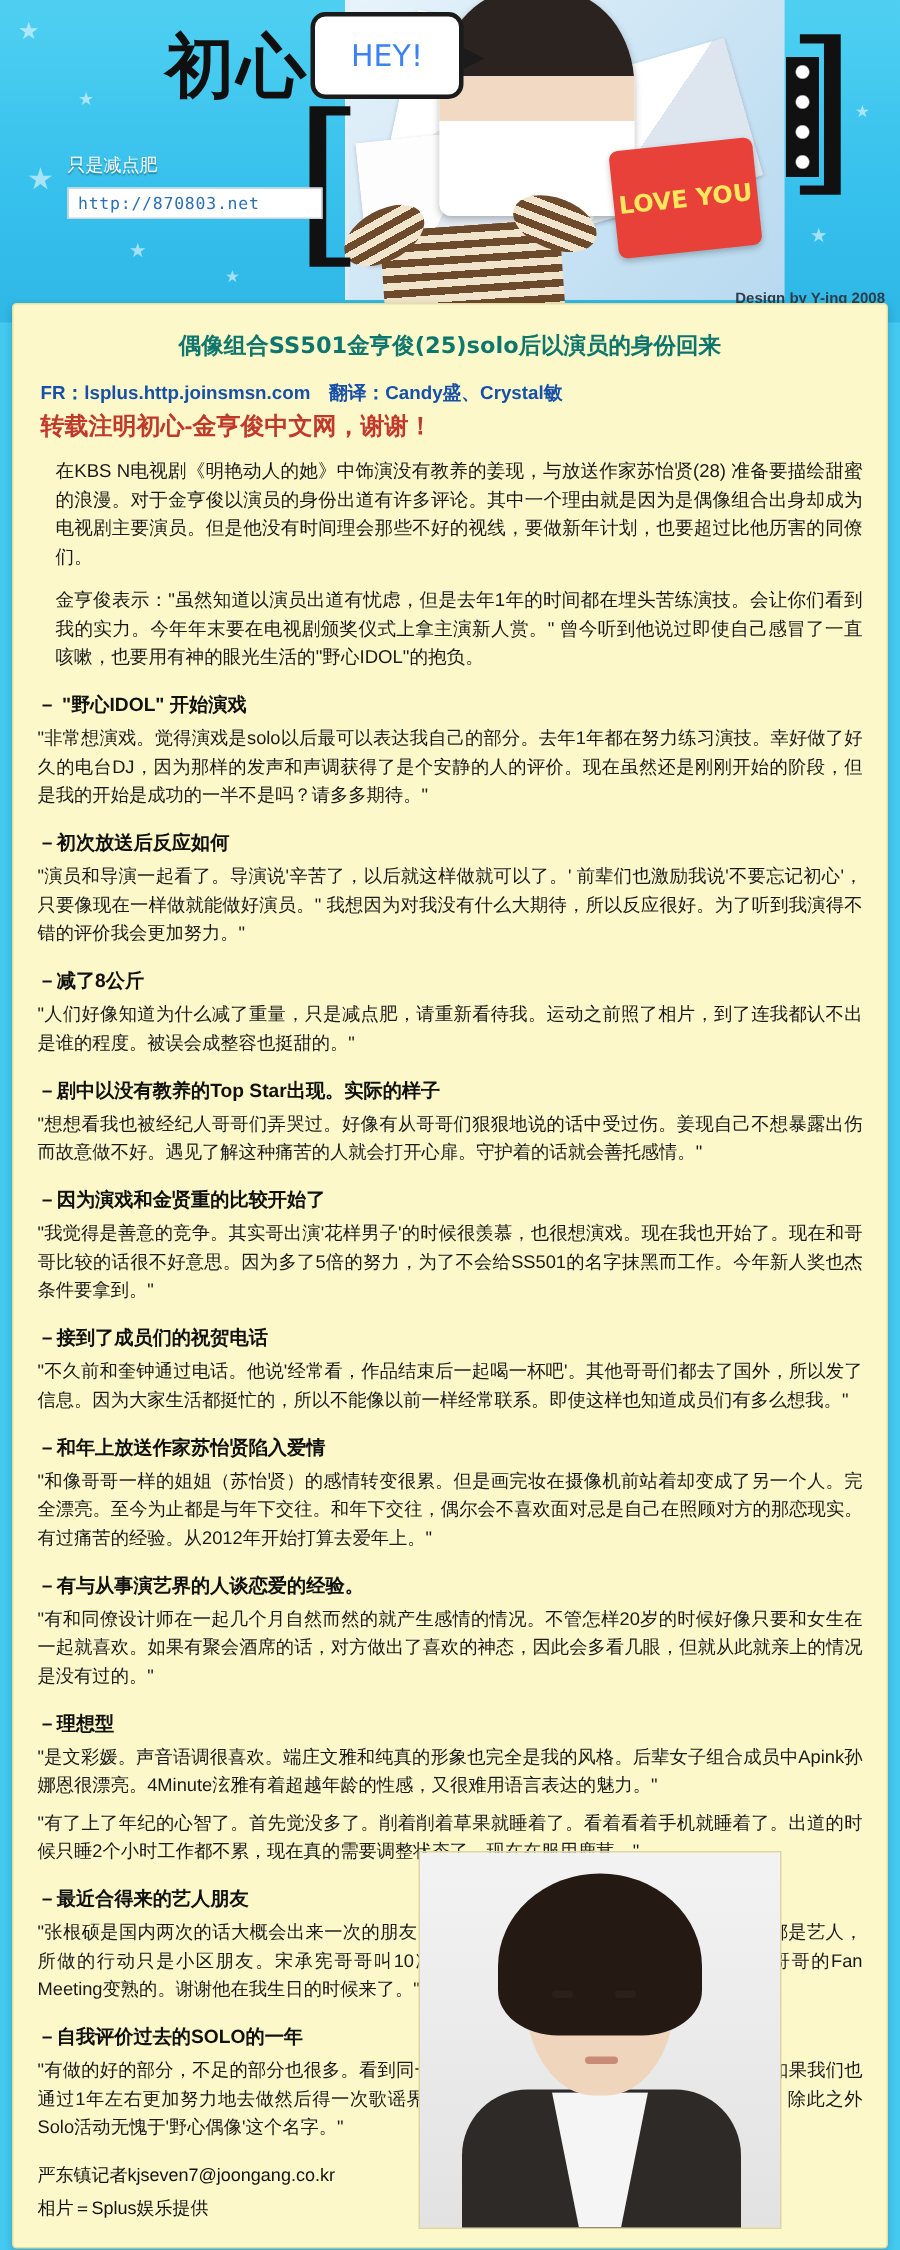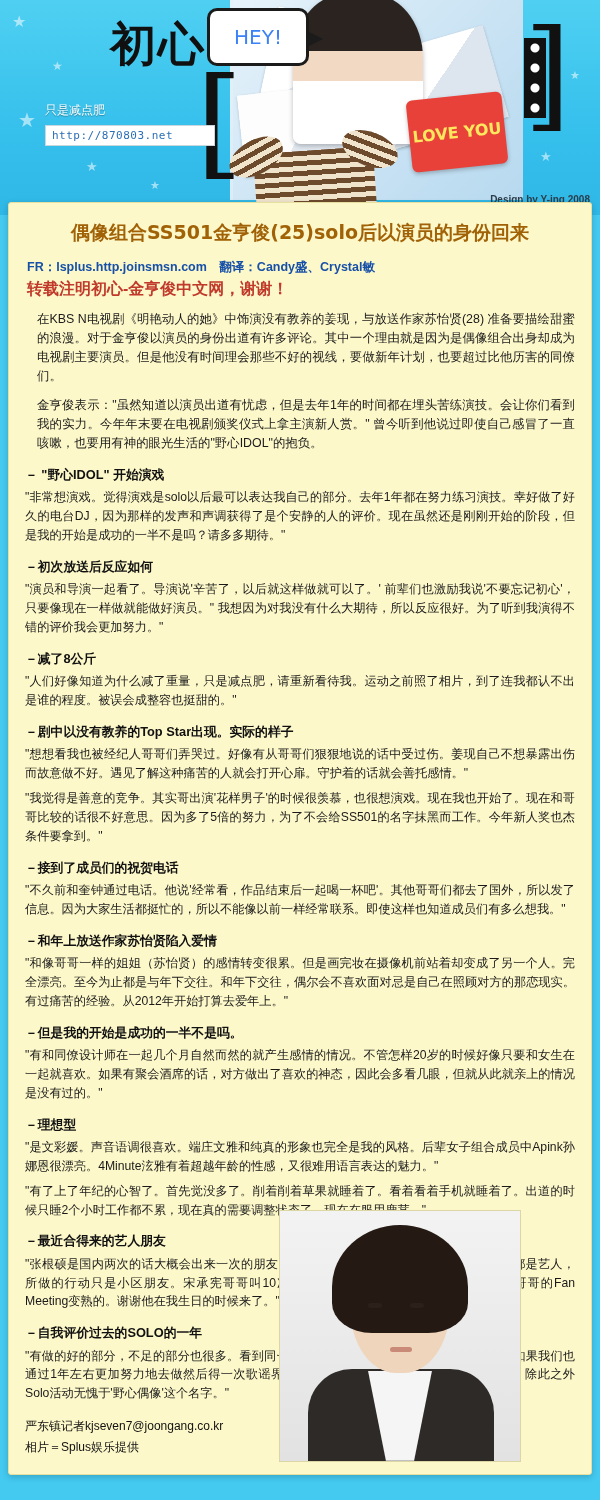--- a/index.html
+++ b/index.html
@@ -131,21 +131,21 @@
     position:absolute;left:8px;top:202px;width:584px;
     background:#fdf8c9;
     border:1px solid #e7dfa0;
     border-radius:3px;
     padding:14px 16px 16px 16px;
     box-sizing:border-box;
     box-shadow:0 2px 6px rgba(0,0,0,.18);
   }
   h1.title{
     margin:4px 0 14px 0;
-    font-size:19px;line-height:1.25;color:#a16207;font-weight:bold;
+    font-size:15px;line-height:1.25;color:#0f766e;font-weight:bold;
     font-family:"DejaVu Sans", sans-serif;
     text-align:center;
   }
   .credits{font-size:12.5px;color:#1750a8;margin:0 0 2px 2px;font-weight:bold;}
   .repost{font-size:16px;color:#c0392b;margin:3px 0 10px 2px;font-weight:bold;}
   .para{
     font-size:12.4px;line-height:1.55;color:#1a1a1a;margin:0 0 9px 12px;text-align:justify;
   }
   .subhead{
     font-size:12.8px;line-height:1.5;color:#111;font-weight:bold;margin:12px 0 4px 0;
@@ -242,29 +242,30 @@
 
     <div class="subhead">－初次放送后反应如何</div>
     <p class="quote">"演员和导演一起看了。导演说'辛苦了，以后就这样做就可以了。' 前辈们也激励我说'不要忘记初心'，只要像现在一样做就能做好演员。" 我想因为对我没有什么大期待，所以反应很好。为了听到我演得不错的评价我会更加努力。"</p>
 
     <div class="subhead">－减了8公斤</div>
     <p class="quote">"人们好像知道为什么减了重量，只是减点肥，请重新看待我。运动之前照了相片，到了连我都认不出是谁的程度。被误会成整容也挺甜的。"</p>
 
     <div class="subhead">－剧中以没有教养的Top Star出现。实际的样子</div>
     <p class="quote">"想想看我也被经纪人哥哥们弄哭过。好像有从哥哥们狠狠地说的话中受过伤。姜现自己不想暴露出伤而故意做不好。遇见了解这种痛苦的人就会打开心扉。守护着的话就会善托感情。"</p>
 
+    <div class="subhead">－因为演戏和金贤重的比较开始了</div>
     <p class="quote">"我觉得是善意的竞争。其实哥出演'花样男子'的时候很羡慕，也很想演戏。现在我也开始了。现在和哥哥比较的话很不好意思。因为多了5倍的努力，为了不会给SS501的名字抹黑而工作。今年新人奖也杰条件要拿到。"</p>
 
     <div class="subhead">－接到了成员们的祝贺电话</div>
     <p class="quote">"不久前和奎钟通过电话。他说'经常看，作品结束后一起喝一杯吧'。其他哥哥们都去了国外，所以发了信息。因为大家生活都挺忙的，所以不能像以前一样经常联系。即使这样也知道成员们有多么想我。"</p>
 
     <div class="subhead">－和年上放送作家苏怡贤陷入爱情</div>
     <p class="quote">"和像哥哥一样的姐姐（苏怡贤）的感情转变很累。但是画完妆在摄像机前站着却变成了另一个人。完全漂亮。至今为止都是与年下交往。和年下交往，偶尔会不喜欢面对忌是自己在照顾对方的那恋现实。有过痛苦的经验。从2012年开始打算去爱年上。"</p>
 
-    <div class="subhead">－但是我的开始是成功的一半不是吗。</div>
+    <div class="subhead">－有与从事演艺界的人谈恋爱的经验。</div>
     <p class="quote">"有和同僚设计师在一起几个月自然而然的就产生感情的情况。不管怎样20岁的时候好像只要和女生在一起就喜欢。如果有聚会酒席的话，对方做出了喜欢的神态，因此会多看几眼，但就从此就亲上的情况是没有过的。"</p>
 
     <div class="subhead">－理想型</div>
     <p class="quote">"是文彩媛。声音语调很喜欢。端庄文雅和纯真的形象也完全是我的风格。后辈女子组合成员中Apink孙娜恩很漂亮。4Minute泫雅有着超越年龄的性感，又很难用语言表达的魅力。"</p>
 
     <p class="quote">"有了上了年纪的心智了。首先觉没多了。削着削着草果就睡着了。看着看着手机就睡着了。出道的时候只睡2个小时工作都不累，现在真的需要调整状态了。现在在服用鹿茸。"</p>
 
     <div class="subhead">－最近合得来的艺人朋友</div>
     <p class="quote">"张根硕是国内两次的话大概会出来一次的朋友。真喜欢这个朋友的'Cool'。在100m以外看都是艺人，所做的行动只是小区朋友。宋承宪哥哥叫10次的话大概会出来一次。哈哈。我参加了哥哥的Fan Meeting变熟的。谢谢他在我生日的时候来了。"</p>
 

